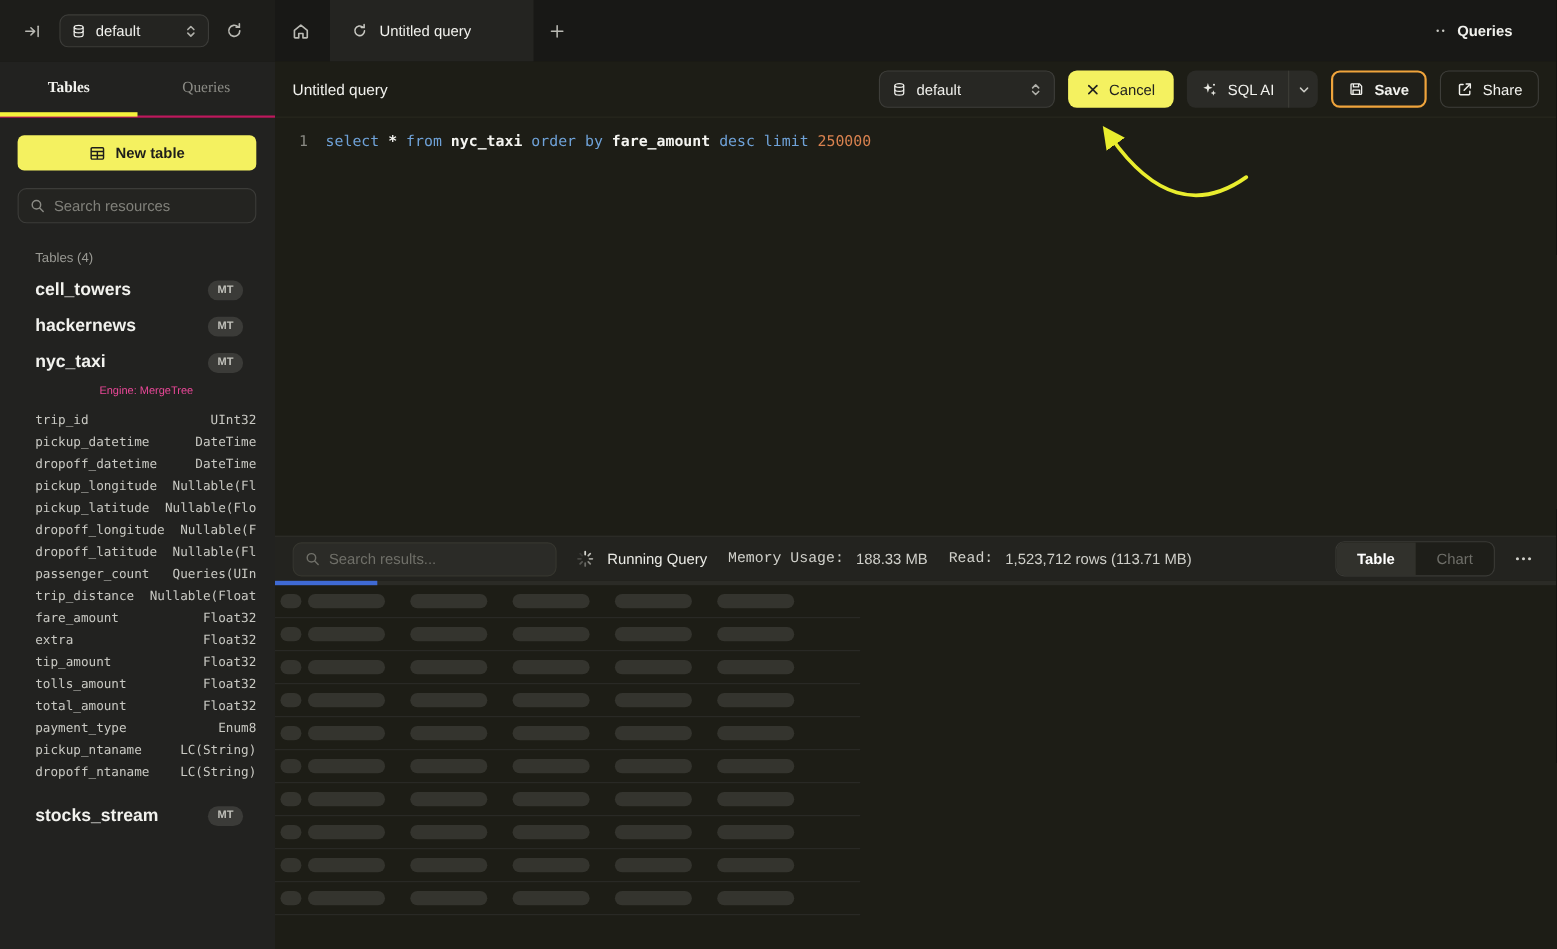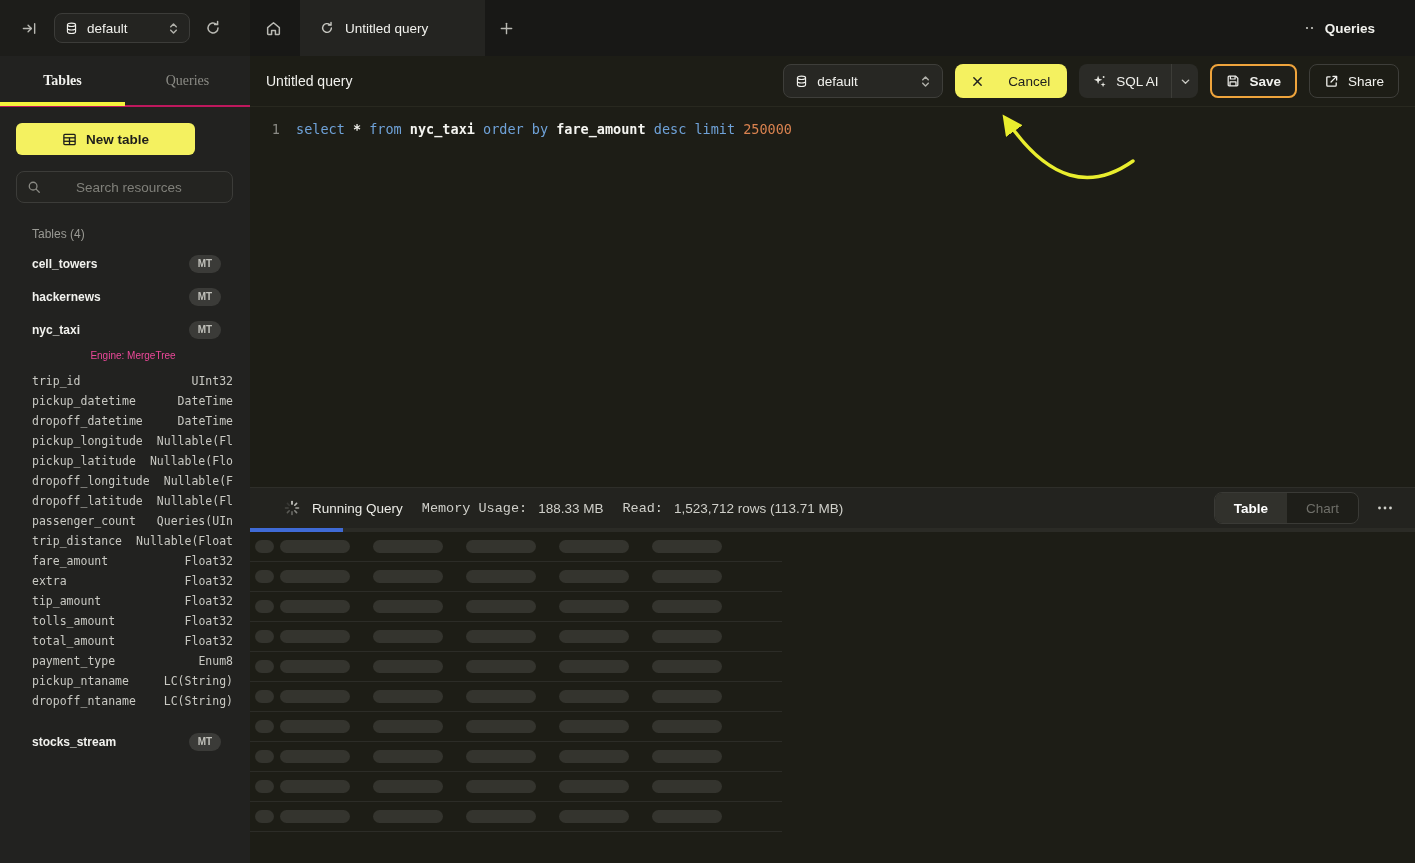--- a/index.html
+++ b/index.html
@@ -2,21 +2,21 @@
 <html><head>
 <meta charset="utf-8">
 <style>
   * { margin:0; padding:0; box-sizing:border-box; }
   html,body { background:#0d0d0c; }
   body { font-family:"Liberation Sans", sans-serif; }
   .app { position:relative; width:1415px; height:863px; background:#1d1d16; overflow:hidden; color:#f1f1ed; }
 
   svg { display:block; }
   button { font-family:inherit; background:none; border:none; color:inherit; cursor:pointer; }
-  input { font-family:inherit; background:transparent; border:none; outline:none; color:#e8e8e2; font-size:13.5px; width:100%;margin-left:27px; }
+  input { font-family:inherit; background:transparent; border:none; outline:none; color:#e8e8e2; font-size:13.5px; width:100%; }
   input::placeholder { color:#80807a; }
 
   
   .topbar { position:absolute; top:0; left:0; right:0; height:56px; background:#181816; display:flex; align-items:stretch; }
   .topbar-left { width:250px; background:#1d1d1a; display:flex; align-items:center; flex:0 0 250px; }
   .icon-btn { display:flex; align-items:center; justify-content:center; color:#b9b9b3; padding:6px; border-radius:6px; }
   .collapse-btn { margin-left:16px; }
   .top-select { margin-left:11px; height:30px; width:136px; background:#242421; border:1px solid #3c3c39; border-radius:8px;
                 display:flex; align-items:center; padding:0 10px; gap:9px; font-size:13.5px; color:#f1f1ed; }
   .top-select .grow { flex:1; text-align:left; }
@@ -27,42 +27,42 @@
   .plus-btn { align-self:center; margin-left:8px; color:#b9b9b3; }
   .top-spacer { flex:1; }
   .queries-link { display:flex; align-items:center; gap:9px; margin-right:40px; font-size:13.5px; font-weight:600; color:#f1f1ed; }
 
   
   .sidebar { position:absolute; top:56px; left:0; width:250px; bottom:0; background:#222220; }
   .sidebar-tabs { height:51px; display:flex; border-bottom:2px solid #be185d;font-family:Liberation Serif, serif; }
   .s-tab { flex:1; display:flex; align-items:center; justify-content:center; font-size:14px; color:#8b8b85; cursor:pointer; position:relative; }
   .s-tab.active { color:#f1f1ed; font-weight:600; }
   .s-tab.active::after { content:""; position:absolute; left:0; right:0; bottom:-1px; height:4px; background:var(--yellow,#f5f23c); }
-  .new-table { margin:16px 17px 0 16px; height:32px; width:179px; background:var(--yellow-btn,#f4f160); border-radius:6px;
+  .new-table { margin:16px 17px 0 16px; height:32px; width:217px; background:var(--yellow-btn,#f4f160); border-radius:6px;
                color:#1e1e1b; font-size:13.5px; font-weight:600; display:flex; align-items:center; justify-content:center; gap:9px; }
   .search-box { margin:16px 17px 0 16px; height:32px; background:#242421; border:1px solid #3c3c39; border-radius:8px;
                 display:flex; align-items:center; padding:0 10px; gap:8px; color:#80807a; }
   .section-label { margin:24px 16px 6px 32px; font-size:12px; color:#9a9a94; }
   .table-item { height:33px; display:flex; align-items:center; justify-content:space-between; padding:0 29px 0 32px; cursor:pointer; }
-  .t-name { font-size:12px; font-weight:600; color:#f2f2ee; }
+  .t-name { font-size:16px; font-weight:600; color:#f2f2ee; }
   .badge { min-width:32px; height:18px; border-radius:9px; background:#3b3b38; color:#c0c0ba; font-size:10px; font-weight:600;
            display:flex; align-items:center; justify-content:center; padding:0 7px; }
   .engine { padding:4px 16px 6px 32px; font-size:10px; color:#ec4899;text-align:center; }
   .cols { padding:4px 17px 6px 32px; font-family:"DejaVu Sans Mono", monospace; font-size:11.5px; color:#c9c9c3; }
   .col-row { height:20px; display:flex; align-items:center; justify-content:space-between; white-space:nowrap; }
   .stream-gap { height:8px; }
 
   
   .main { position:absolute; top:56px; left:250px; right:0; bottom:0; background:#1d1d16; }
   .query-toolbar { height:51px; display:flex; align-items:center; padding:0 16px; border-bottom:1px solid #29291f00; border-bottom:1px solid #28281f; gap:12px; }
   .qt-title { font-size:14px; color:#f1f1ed; flex:1; }
   .btn { height:34px; border-radius:8px; display:flex; align-items:center; font-size:13.5px; color:#f1f1ed; gap:9px; }
   .db-btn { width:160px; background:#272723; border:1px solid #3e3e3a; padding:0 11px; }
   .db-btn .grow { flex:1; text-align:left; }
-  .cancel-btn { background:var(--yellow-btn,#f4f160); color:#22221f; font-weight:500; padding:0 17px; gap:25px; }
+  .cancel-btn { background:var(--yellow-btn,#f4f160); color:#22221f; font-weight:500; padding:0 17px; gap:9px; }
   .sqlai { display:flex; align-items:stretch; height:34px; background:#2b2b27; border-radius:8px; overflow:hidden; }
   .sqlai-main { display:flex; align-items:center; gap:9px; padding:0 13px; font-size:13.5px; color:#f1f1ed; }
   .sqlai-caret { width:27px; display:flex; align-items:center; justify-content:center; border-left:1px solid #3d3d38; color:#c9c9c3; }
   .save-btn { background:#1f1f1a; border:2px solid var(--save-border,#efa43c); padding:0 14px; font-weight:600; }
   .share-btn { border:1px solid #3e3e3a; padding:0 14px; }
 
   .editor { padding-top:11px; font-family:"DejaVu Sans Mono", monospace; font-size:13.5px; }
   .code-line { display:flex; align-items:center; height:22px; }
   .line-num { width:24px; text-align:right; margin-left:6px; margin-right:16px; color:#8a8a84; }
   .code { white-space:pre; }
@@ -371,20 +371,29 @@
     </div>
 
     <div class="editor">
       <div class="code-line">
         <span class="line-num">1</span>
         <span class="code"><span class="tok-kw">select</span><span class="tok-sp"> </span><span class="tok-id">*</span><span class="tok-sp"> </span><span class="tok-kw">from</span><span class="tok-sp"> </span><span class="tok-id">nyc_taxi</span><span class="tok-sp"> </span><span class="tok-kw">order</span><span class="tok-sp"> </span><span class="tok-kw">by</span><span class="tok-sp"> </span><span class="tok-id">fare_amount</span><span class="tok-sp"> </span><span class="tok-kw">desc</span><span class="tok-sp"> </span><span class="tok-kw">limit</span><span class="tok-sp"> </span><span class="tok-num">250000</span></span>
       </div>
     </div>
 
     <div class="results-toolbar">
+      <div class="results-search">
+        <span>
+          <svg width="14" height="14" viewBox="0 0 16 16" fill="none" stroke="#6f6f68" stroke-width="1.5" stroke-linecap="round">
+            <circle cx="7" cy="7" r="4.4"></circle>
+              <path d="M10.4 10.4 14 14"></path>
+          </svg>
+        </span>
+        <input placeholder="Search results..." style="">
+      </div>
       <span class="spinner">
         <svg width="16" height="16" viewBox="0 0 16 16" stroke="currentColor" stroke-width="1.6" stroke-linecap="round">
           <g fill="none">
             <path d="M8 1.5v2.6" opacity="1"></path>
               <path d="M12.6 3.4 10.8 5.2" opacity=".85"></path>
             <path d="M14.5 8h-2.6" opacity=".7"></path>
               <path d="M12.6 12.6 10.8 10.8" opacity=".55"></path>
             <path d="M8 14.5v-2.6" opacity=".4"></path>
               <path d="M3.4 12.6 5.2 10.8" opacity=".3"></path>
             <path d="M1.5 8h2.6" opacity=".2"></path>

